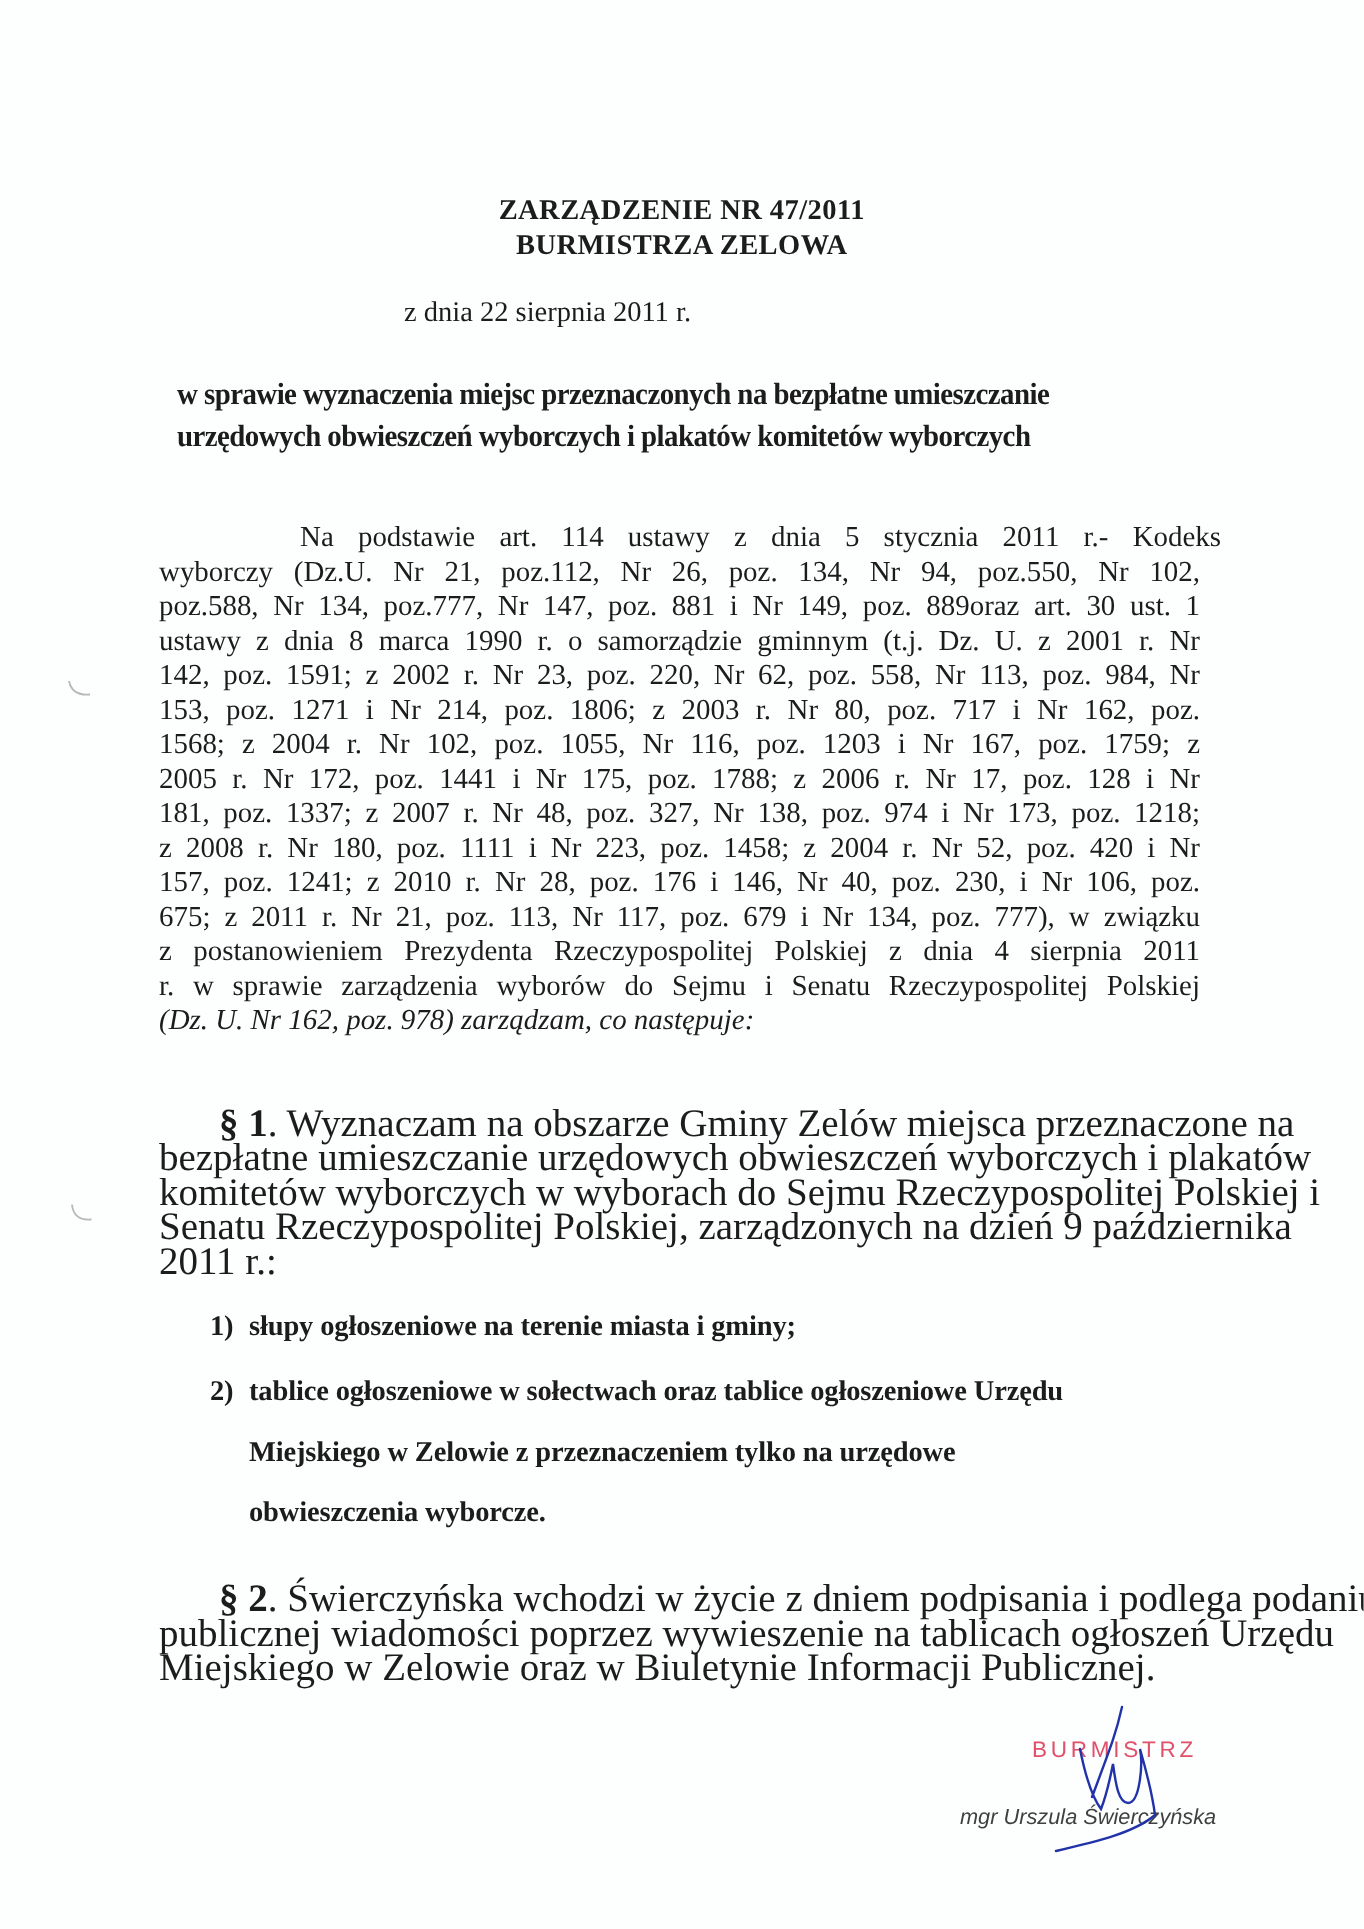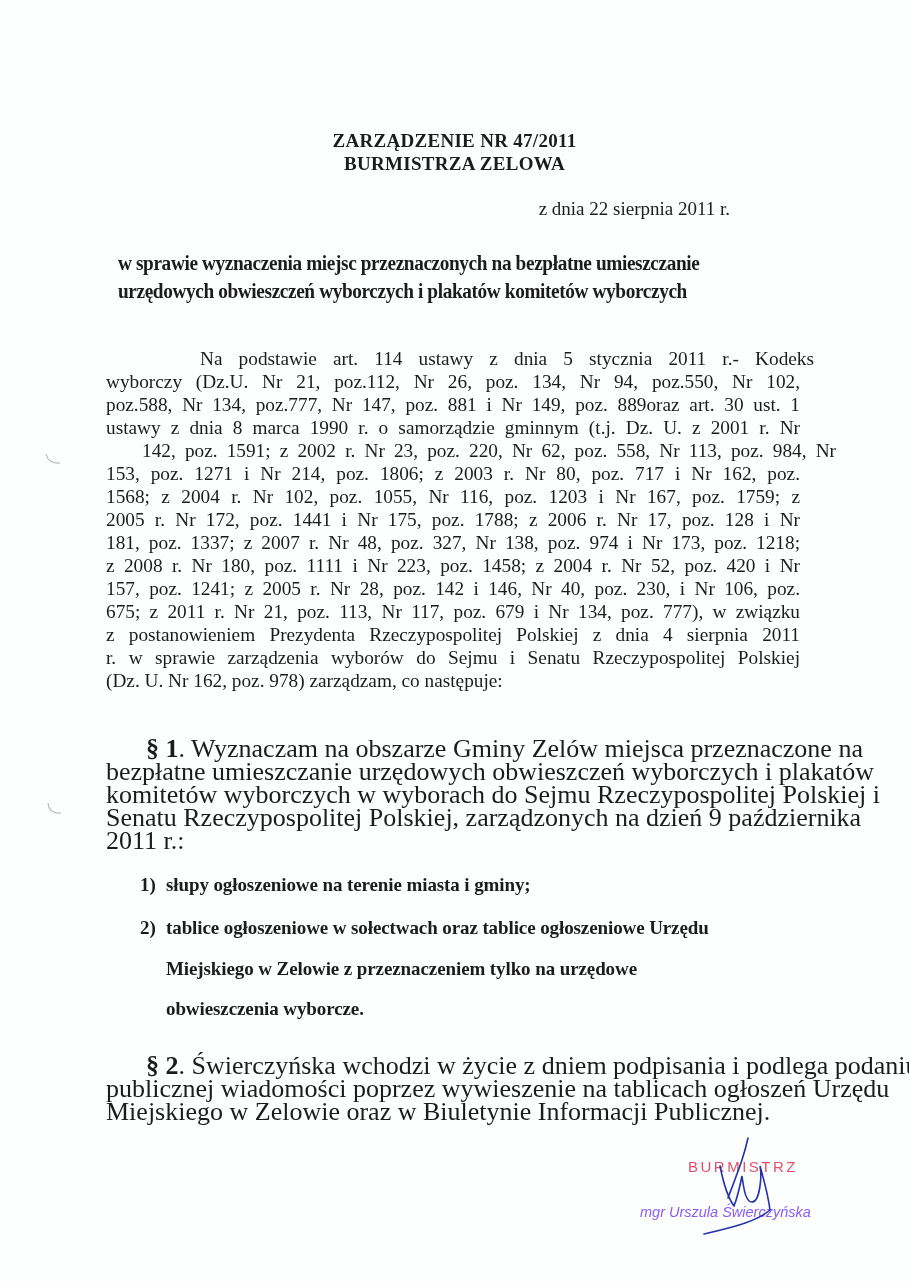--- a/index.html
+++ b/index.html
@@ -6,21 +6,21 @@
     body {
       width: 909px; height: 1286px; background: #fdfefe;
       position: relative; overflow: hidden;
       font-family: "Liberation Serif", "DejaVu Serif", serif; color: #1c1c1c;
     }
     .abs { position: absolute; }
     .title {
       left: 0; width: 909px; text-align: center; font-weight: bold;
       font-size: 19px; letter-spacing: 0.3px;
     }
-    .date { left: 0; width: 730px; text-align: right; font-size: 19px; }
+    .date { left: 0; width: 730px; text-align: center; font-size: 19px; }
     .subject {
       left: 118px; width: 680px; font-weight: bold; font-size: 20.5px;
       line-height: 28px; letter-spacing: -0.4px; transform: scaleX(0.94); transform-origin: left top;
     }
     .line {
       left: 106px; width: 694px; font-size: 19.3px; white-space: nowrap;
       text-align: justify; text-align-last: justify; line-height: 22px;
     }
     .line.first { left: 200px; width: 614px; }
     .line.left { text-align: left; text-align-last: left; }
@@ -29,21 +29,21 @@
     .list-line { font-weight: bold; font-size: 19px; white-space: nowrap; letter-spacing: -0.1px; }
     .list-num { left: 140px; }
     .list-text { left: 166px; }
     .sec-mark { font-weight: bold; }
     .stamp-office {
       left: 688px; top: 1158px; font-family: "Liberation Sans", "DejaVu Sans", sans-serif;
       color: #e0506a; font-size: 15px; letter-spacing: 2.5px;
     }
     .stamp-name {
       left: 640px; top: 1204px; font-family: "Liberation Sans", "DejaVu Sans", sans-serif;
-      font-style: italic; color: #8b5cf6; font-size: 14.5px;
+      font-style: italic; color: #404040; font-size: 14.5px;
     }
     .signature { left: 700px; top: 1136px; width: 120px; height: 100px; }
     .punch { width: 18px; height: 14px; }
   </style>
 </head>
 <body>
 
 <svg class="abs punch" style="left:44px;top:452px;" viewBox="0 0 18 14">
   <path d="M2 2 Q4 12 16 11" stroke="#b8b8b8" stroke-width="1.2" fill="none"></path>
 </svg>
@@ -58,31 +58,31 @@
 <div class="abs subject" style="top:249px;">
   <div>w sprawie wyznaczenia miejsc przeznaczonych na bezpłatne umieszczanie</div>
   <div>urzędowych obwieszczeń wyborczych i plakatów  komitetów wyborczych</div>
 </div>
 
 <div>
   <div class="abs line first" style="top:348px;">Na podstawie art. 114 ustawy z dnia  5 stycznia 2011 r.- Kodeks</div>
   <div class="abs line" style="top:371px;">wyborczy (Dz.U. Nr 21, poz.112, Nr 26, poz. 134, Nr 94, poz.550, Nr 102,</div>
   <div class="abs line" style="top:394px;">poz.588, Nr 134, poz.777, Nr 147, poz. 881 i Nr 149, poz. 889oraz art. 30 ust. 1</div>
   <div class="abs line" style="top:417px;">ustawy z dnia 8 marca 1990 r. o samorządzie gminnym (t.j. Dz. U. z 2001 r. Nr</div>
-  <div class="abs line" style="top:440px;margin-left:36px;">142, poz. 1591; z 2002 r. Nr 23, poz. 220, Nr 62, poz. 558, Nr 113, poz. 984, Nr</div>
+  <div class="abs line" style="top:440px;">142, poz. 1591; z 2002 r. Nr 23, poz. 220, Nr 62, poz. 558, Nr 113, poz. 984, Nr</div>
   <div class="abs line" style="top:463px;">153, poz. 1271 i Nr 214, poz. 1806; z 2003 r. Nr 80, poz. 717 i Nr 162, poz.</div>
   <div class="abs line" style="top:486px;">1568; z 2004 r. Nr 102, poz. 1055, Nr 116, poz. 1203 i Nr 167, poz. 1759; z</div>
   <div class="abs line" style="top:509px;">2005 r. Nr 172, poz. 1441 i Nr 175, poz. 1788; z 2006 r. Nr 17, poz. 128 i Nr</div>
   <div class="abs line" style="top:532px;">181, poz. 1337; z 2007 r. Nr 48, poz. 327, Nr 138, poz. 974 i Nr 173, poz. 1218;</div>
   <div class="abs line" style="top:555px;">z 2008 r. Nr 180, poz. 1111 i Nr 223, poz. 1458; z 2004 r. Nr 52, poz. 420 i Nr</div>
-  <div class="abs line" style="top:578px;">157, poz. 1241; z 2005 r. Nr 28, poz. 142 i 146, Nr 40, poz. 230, i Nr 106, poz.</div>
+  <div class="abs line" style="top:578px;">157, poz. 1241; z 2010 r. Nr 28, poz. 176 i 146, Nr 40, poz. 230, i Nr 106, poz.</div>
   <div class="abs line" style="top:601px;">675; z 2011 r. Nr 21, poz. 113, Nr 117, poz. 679 i Nr 134, poz. 777), w związku</div>
   <div class="abs line" style="top:624px;">z postanowieniem Prezydenta  Rzeczypospolitej Polskiej z dnia 4  sierpnia 2011</div>
   <div class="abs line" style="top:647px;">r. w sprawie zarządzenia wyborów do Sejmu i Senatu Rzeczypospolitej Polskiej</div>
-  <div class="abs line left" style="top:670px;">(Dz. U. Nr 162, poz. 978) zarządzam, co następuje:</div>
+  <div class="abs line left" style="top:670px;font-style:italic;">(Dz. U. Nr 162, poz. 978) zarządzam, co następuje:</div>
 </div>
 
 <div>
   <div class="abs para-line indent" style="top:738px;">
     <span class="sec-mark">§ 1</span><span>. Wyznaczam na obszarze Gminy Zelów  miejsca przeznaczone na</span>
   </div>
   <div class="abs para-line" style="top:761px;">bezpłatne umieszczanie urzędowych obwieszczeń wyborczych i plakatów</div>
   <div class="abs para-line" style="top:784px;">komitetów wyborczych w wyborach  do Sejmu Rzeczypospolitej Polskiej i</div>
   <div class="abs para-line" style="top:807px;">Senatu Rzeczypospolitej Polskiej, zarządzonych na dzień  9 października</div>
   <div class="abs para-line" style="top:830px;">2011 r.:</div>

